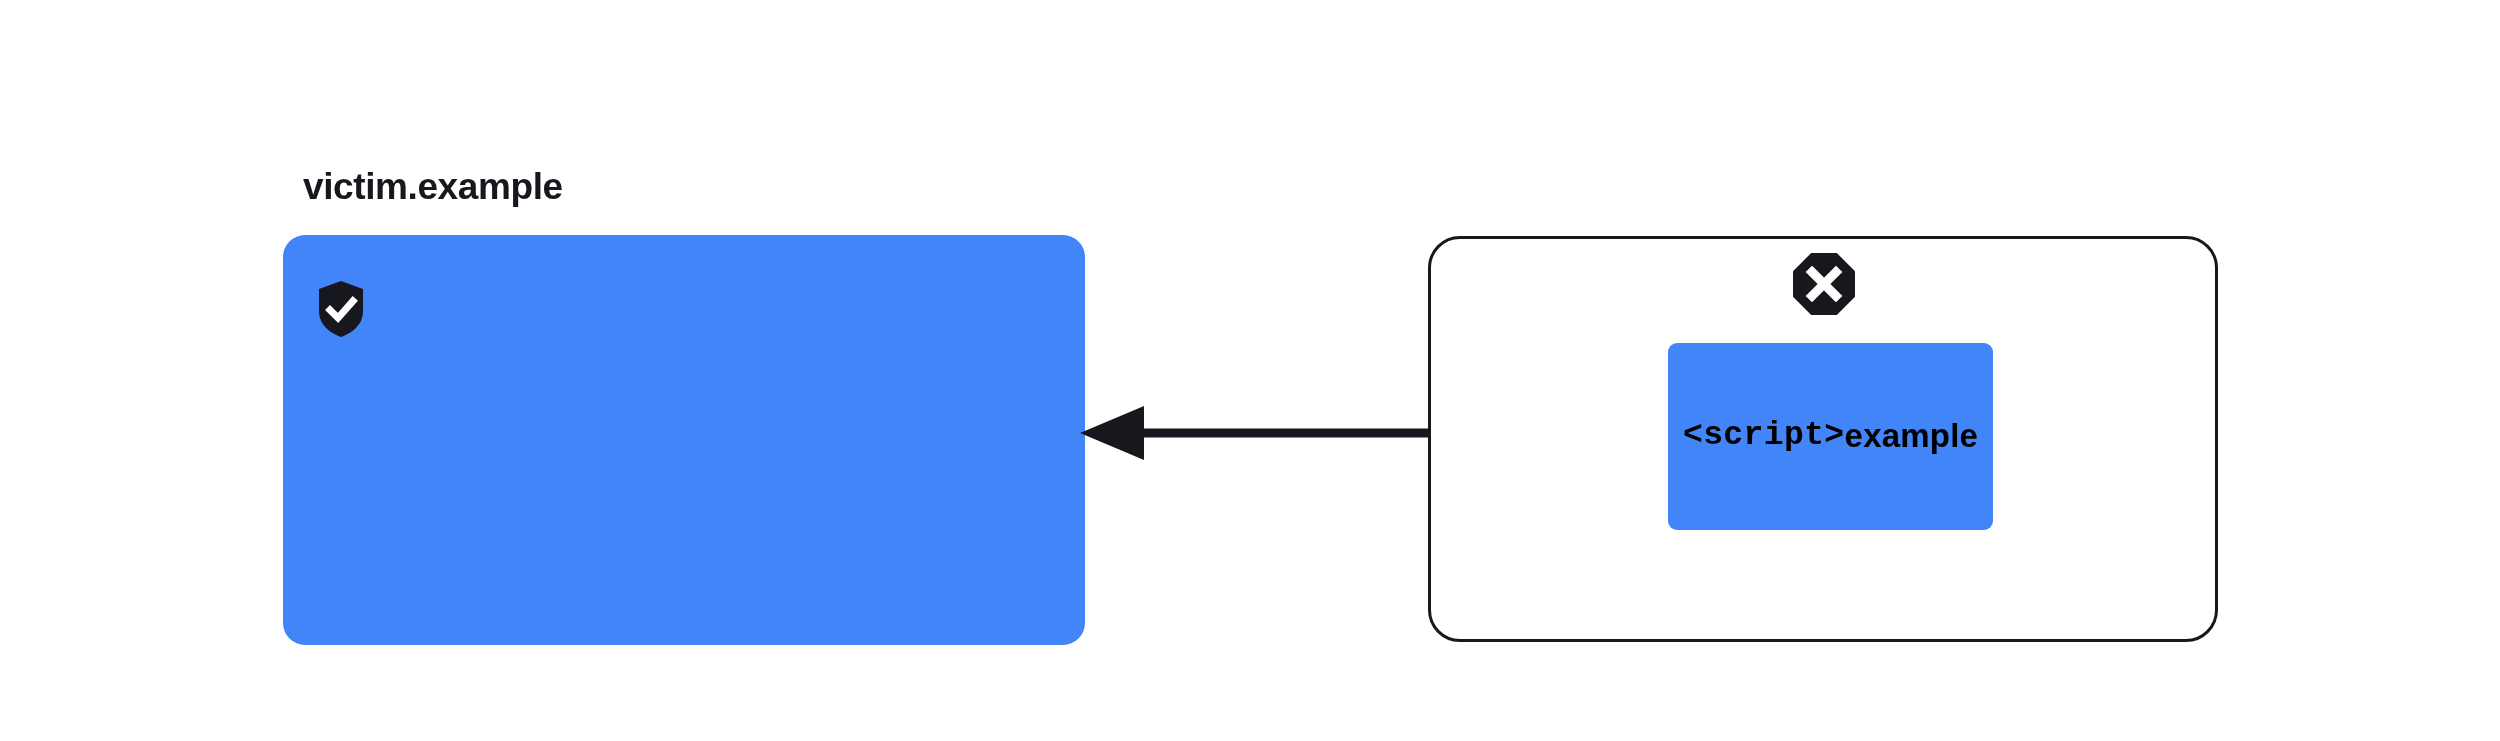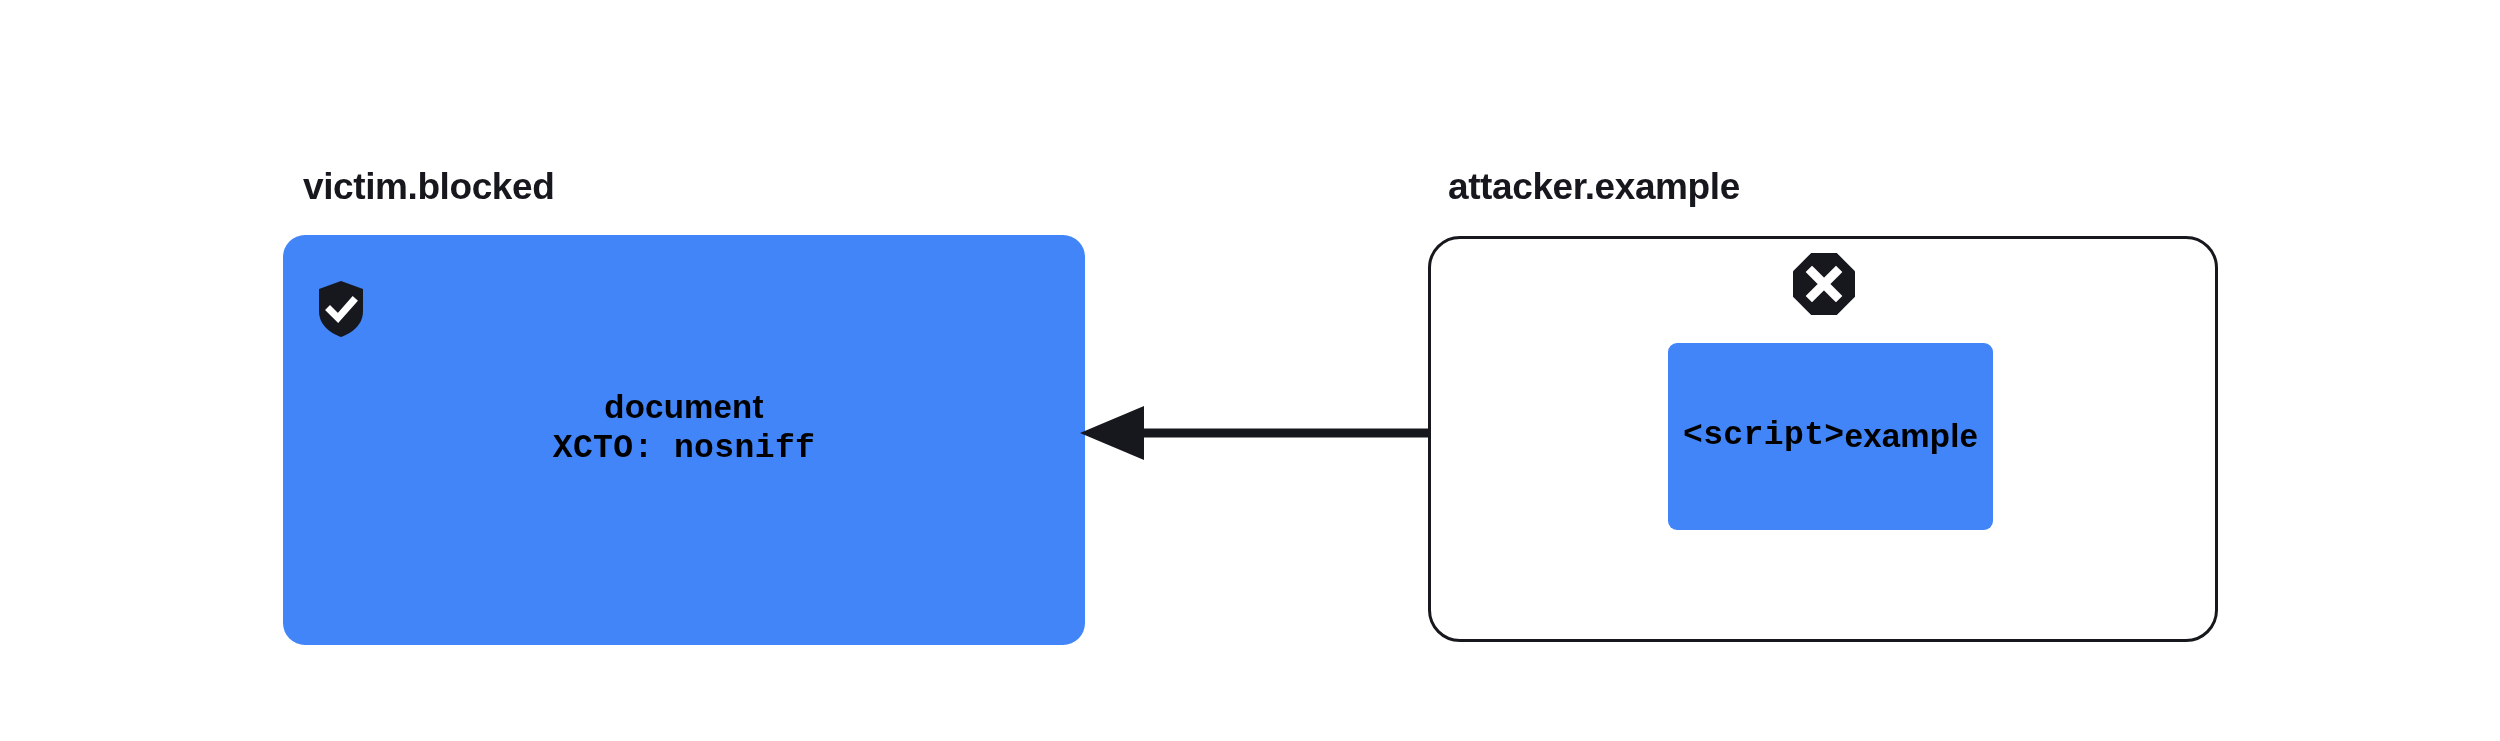--- a/index.html
+++ b/index.html
@@ -125,45 +125,40 @@
     width: 600px;
     height: 70px;
     overflow: visible;
   }
 </style>
 </head>
 <body>
 
 <div class="canvas">
 
-  <div class="group-label" id="victim-label">victim.blocked</div>
+  <div class="group-label" id="victim-label">victim.example</div>
 
   <div id="victim-panel">
 
     <span id="shield-icon">
       <svg viewBox="0 0 44 56" width="44" height="56" aria-hidden="true">
         <path d="M22 0 L44 8 V30 C44 44 33 52 22 56 C11 52 0 44 0 30 V8 Z" fill="#16181d"></path>
         <path d="M11 29 L19 37 L34 20" fill="none" stroke="#ffffff" stroke-width="7" stroke-linecap="square" stroke-linejoin="miter"></path>
       </svg>
     </span>
 
-    <div id="victim-text">
-      <div class="t-sans">document</div>
-      <div class="t-mono">XCTO: nosniff</div>
-    </div>
   </div>
 
   <span id="block-arrow">
     <svg viewBox="0 0 600 70" width="600" height="70" aria-hidden="true">
       <line x1="62" y1="35" x2="600" y2="35" stroke="#16181d" stroke-width="9"></line>
       <polygon points="0,35 64,8 64,62" fill="#16181d"></polygon>
     </svg>
   </span>
 
-  <div class="group-label" id="attacker-label">attacker.example</div>
 
   <div id="attacker-panel">
 
     <span id="blocked-icon">
       <svg viewBox="0 0 62 62" width="62" height="62" aria-hidden="true">
         <polygon points="18.2,0 43.8,0 62,18.2 62,43.8 43.8,62 18.2,62 0,43.8 0,18.2" fill="#16181d"></polygon>
         <path d="M19 19 L43 43 M43 19 L19 43" stroke="#ffffff" stroke-width="9" stroke-linecap="square"></path>
       </svg>
     </span>
 

